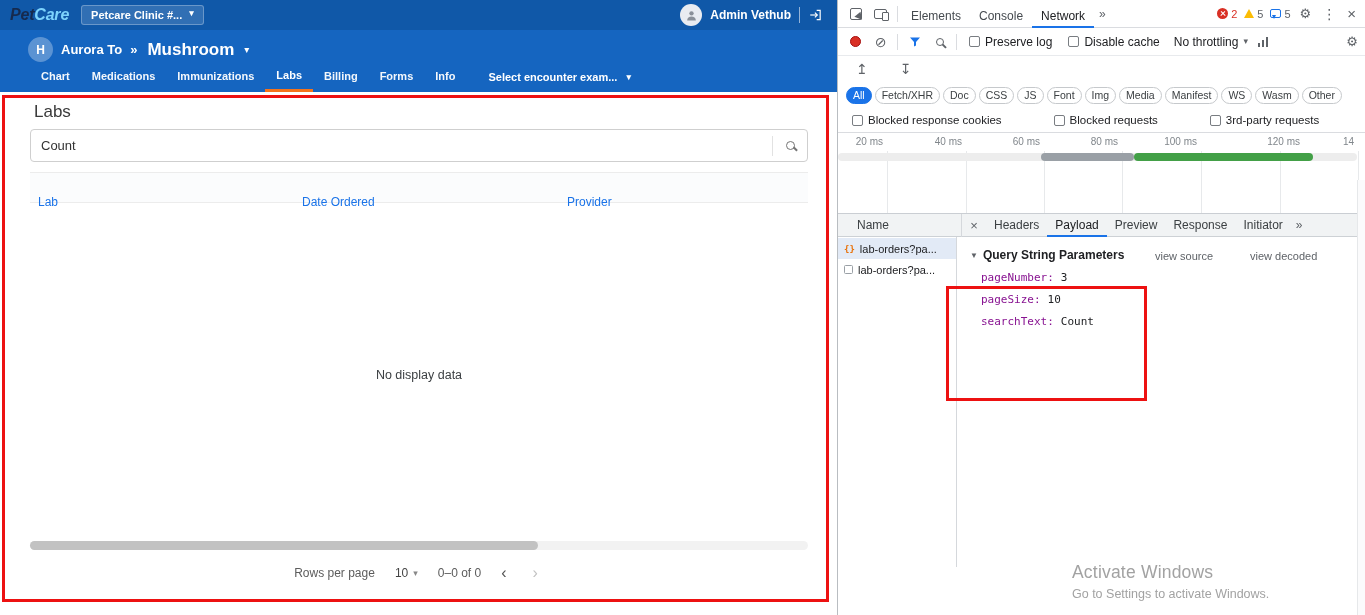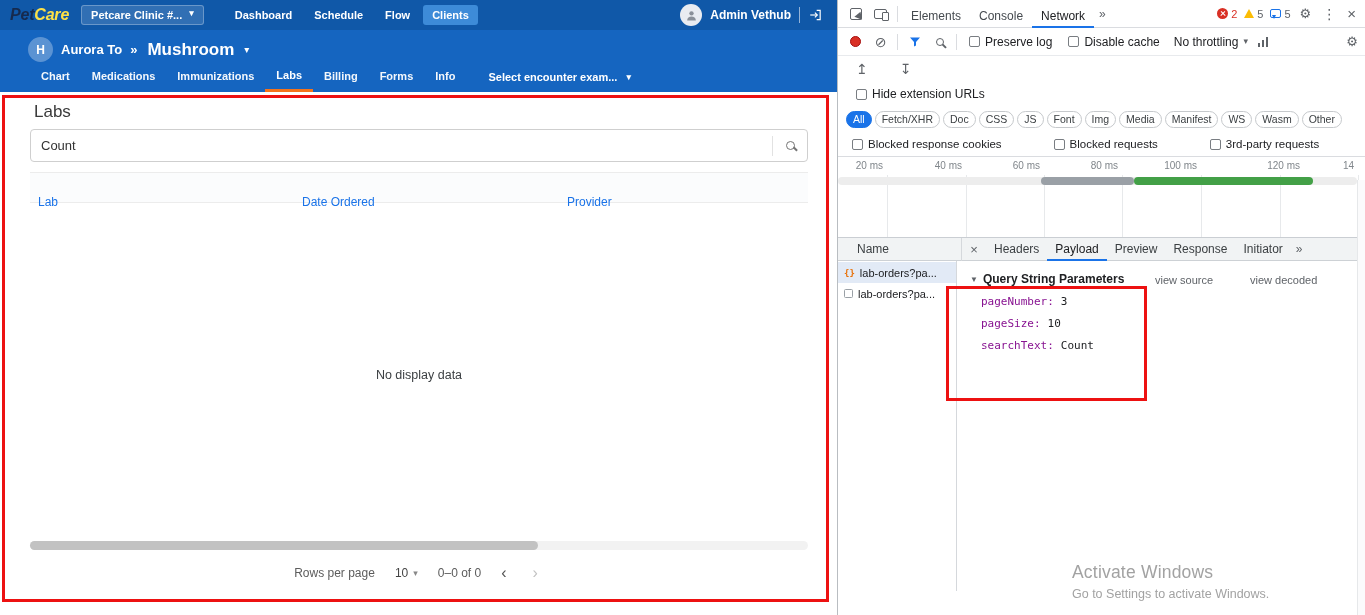--- a/index.html
+++ b/index.html
@@ -9,21 +9,21 @@
     background:#fff; font-family:"Liberation Sans", sans-serif; color:#202124;
   }
   button { font-family:inherit; }
 
   
   .app { position:absolute; left:0; top:0; width:837px; height:615px; background:#fff; }
 
   .topbar { height:30px; background:#1058a8; display:flex; align-items:center; padding:0 10px; gap:8px; }
   .logo { font-style:italic; font-weight:800; font-size:16px; margin-right:4px; white-space:nowrap; letter-spacing:-0.2px; }
   .logo-pet { color:#162a4e; }
-  .logo-care { color:#fde047; }
+  .logo-care { color:#7dd3fc; }
   .clinic-chip { display:flex; align-items:flex-start; gap:7px; background:rgba(255,255,255,0.14);
     border:1px solid rgba(255,255,255,0.28); border-radius:3px; color:#fff; font-size:11px; font-weight:700;
     padding:3px 9px; margin-right:14px; cursor:pointer; }
   .gcaret { font-size:9px; line-height:1; display:inline-block; }
   .top-nav { display:flex; align-items:center; gap:4px; }
   .top-nav a { color:#fff; font-size:11px; font-weight:700; padding:4px 9px; border-radius:3px; cursor:pointer; white-space:nowrap; }
   .top-nav a.active { background:#3d8bd8; }
   .top-right { margin-left:auto; display:flex; align-items:center; gap:8px; padding-right:4px; }
   .avatar-circle { width:22px; height:22px; border-radius:50%; background:#e9ecf1; display:flex; align-items:center; justify-content:center; overflow:hidden; }
   .user-name { color:#fff; font-size:12px; font-weight:700; white-space:nowrap; }
@@ -177,26 +177,20 @@
 <div class="app">
 
   <header class="topbar">
     <div class="logo">
       <span class="logo-pet">Pet</span><span class="logo-care">Care</span>
     </div>
     <button class="clinic-chip">
       <span>Petcare Clinic #...</span>
       <span class="gcaret">▾</span>
     </button>
-    <nav class="top-nav">
-      <a>Dashboard</a>
-      <a>Schedule</a>
-      <a>Flow</a>
-      <a class="active">Clients</a>
-    </nav>
     <div class="top-right">
       <span class="avatar-circle">
         <svg width="13" height="13" viewBox="0 0 24 24">
             <circle cx="12" cy="8" r="4" fill="#8a9099"></circle>
             <path d="M4 21c0-4.4 3.6-7 8-7s8 2.6 8 7z" fill="#8a9099"></path>
           </svg>
       </span>
       <span class="user-name">Admin Vethub</span>
       <span class="top-divider"></span>
       <button class="logout-btn">
@@ -340,26 +334,20 @@
     <span class="spacer"></span>
     <button class="glyphbtn g13">⚙</button>
   </div>
 
   <div class="dtrow" id="dt-har">
     <button class="har-g">↥</button>
     <button class="har-g">↧</button>
   </div>
 
 
-  <div class="dtrow" id="dt-exturl">
-    <span class="cbg">
-      <span class="cb"></span>
-      <span>Hide extension URLs</span>
-    </span>
-  </div>
 
   <div class="dtrow" id="dt-chips">
     <span class="chip active">All</span>
     <span class="chip">Fetch/XHR</span>
     <span class="chip">Doc</span>
     <span class="chip">CSS</span>
     <span class="chip">JS</span>
     <span class="chip">Font</span>
     <span class="chip">Img</span>
     <span class="chip">Media</span>

